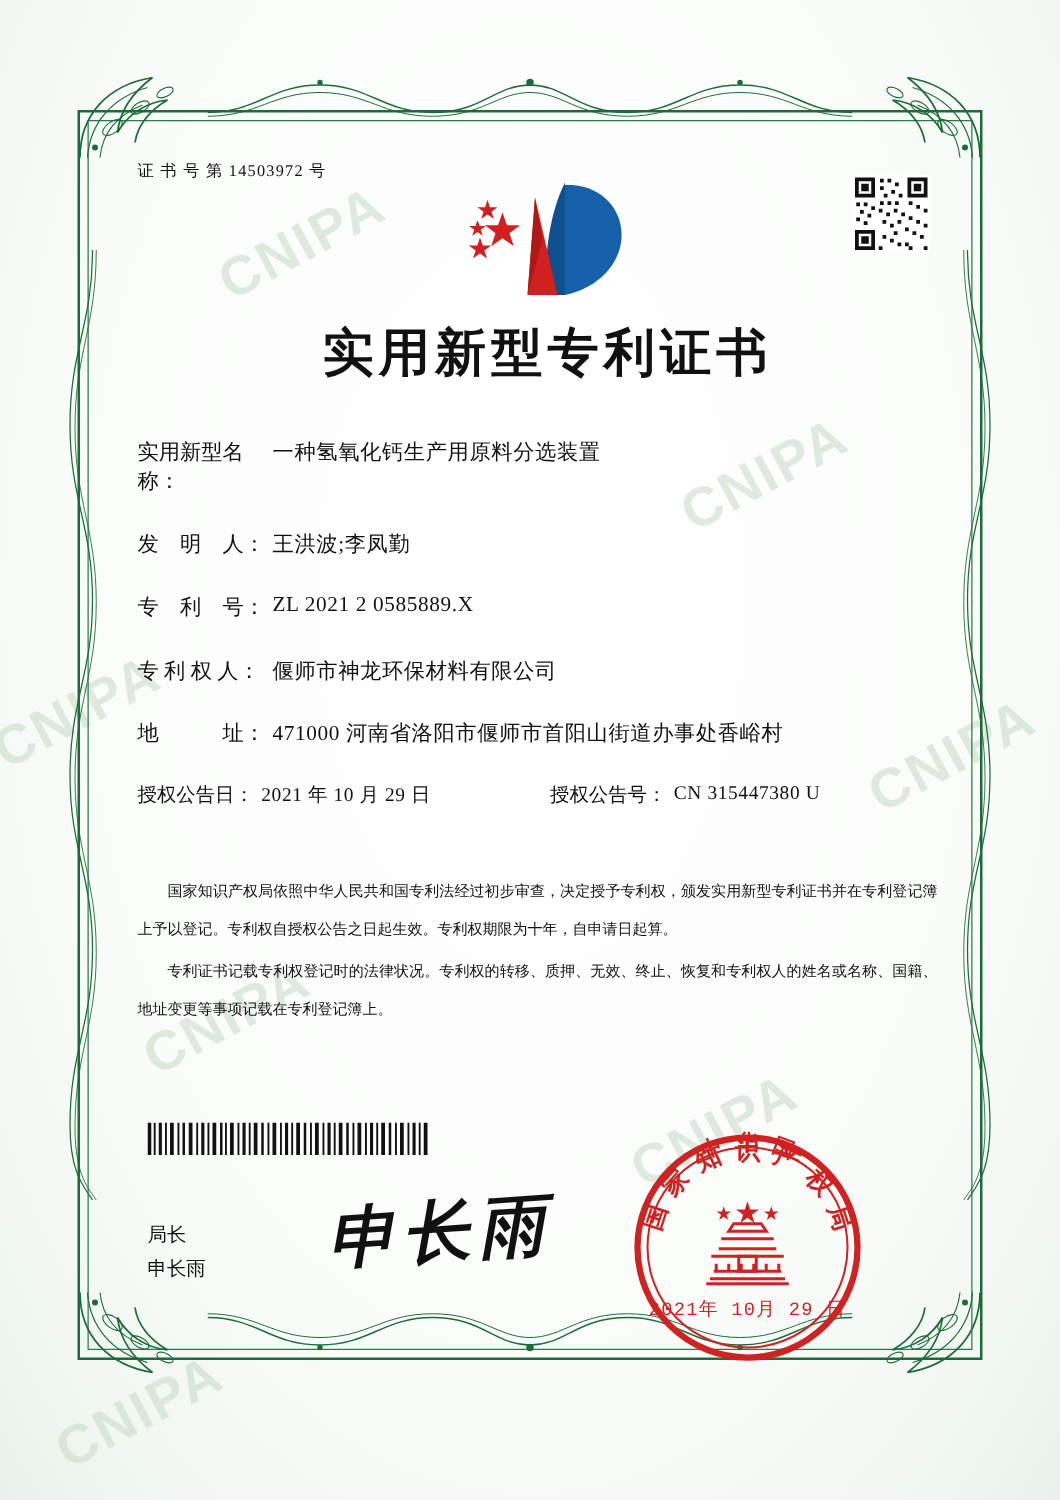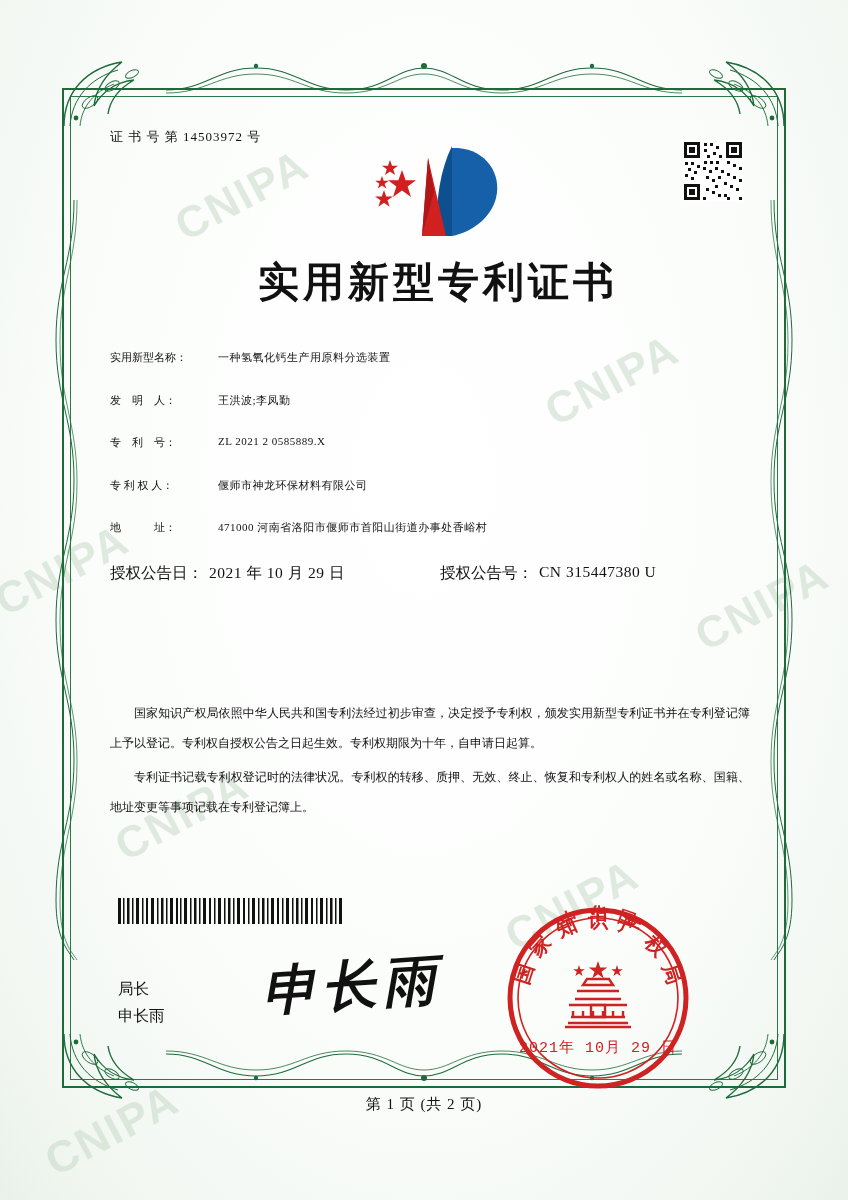--- a/index.html
+++ b/index.html
@@ -76,21 +76,21 @@
 
   .title{
     position:absolute;left:0;top:255px;width:848px;text-align:center;
     font-size:41px;font-weight:700;color:#111;letter-spacing:4px;
     font-family:"Liberation Serif","DejaVu Serif",serif;
     padding-left:14px;
   }
 
   
   .fields{position:absolute;left:110px;top:350px;width:640px;}
-  .row{display:flex;align-items:flex-start;margin-bottom:27.5px;font-size:11px;color:#111;}
+  .row{display:flex;align-items:flex-start;margin-bottom:27.5px;font-size:17px;color:#111;}
   .lbl{width:108px;flex:0 0 108px;letter-spacing:0px;}
   .val{flex:1;letter-spacing:.5px;}
   .row-two{display:flex;align-items:flex-start;margin-bottom:27.5px;font-size:15.5px;color:#111;}
   .r2a{width:330px;flex:0 0 330px;display:flex;}
   .r2b{flex:1;display:flex;}
   .r2a .lbl,.r2b .lbl{width:auto;flex:0 0 auto;margin-right:6px;}
 
   
   .paras{position:absolute;left:110px;top:698px;width:640px;font-size:12px;line-height:30px;color:#111;text-align:justify;}
   .paras p{margin:0 0 4px 0;text-indent:2em;}
@@ -429,14 +429,13 @@
       </g>
       <g fill="#cf2222">
         <polygon points="93,56 95.2,62.6 102.2,62.6 96.5,66.7 98.7,73.3 93,69.2 87.3,73.3 89.5,66.7 83.8,62.6 90.8,62.6"></polygon>
         <polygon points="74,60 75.4,64.2 79.8,64.2 76.2,66.8 77.6,71 74,68.4 70.4,71 71.8,66.8 68.2,64.2 72.6,64.2"></polygon>
         <polygon points="112,60 113.4,64.2 117.8,64.2 114.2,66.8 115.6,71 112,68.4 108.4,71 109.8,66.8 106.2,64.2 110.6,64.2"></polygon>
       </g>
     </svg>
   </div>
   <div class="seal-date">2021年 10月 29 日</div>
 
-  <div class="page-num">第 1 页 (共 2 页)</div>
 </div>
 
 </body></html>

